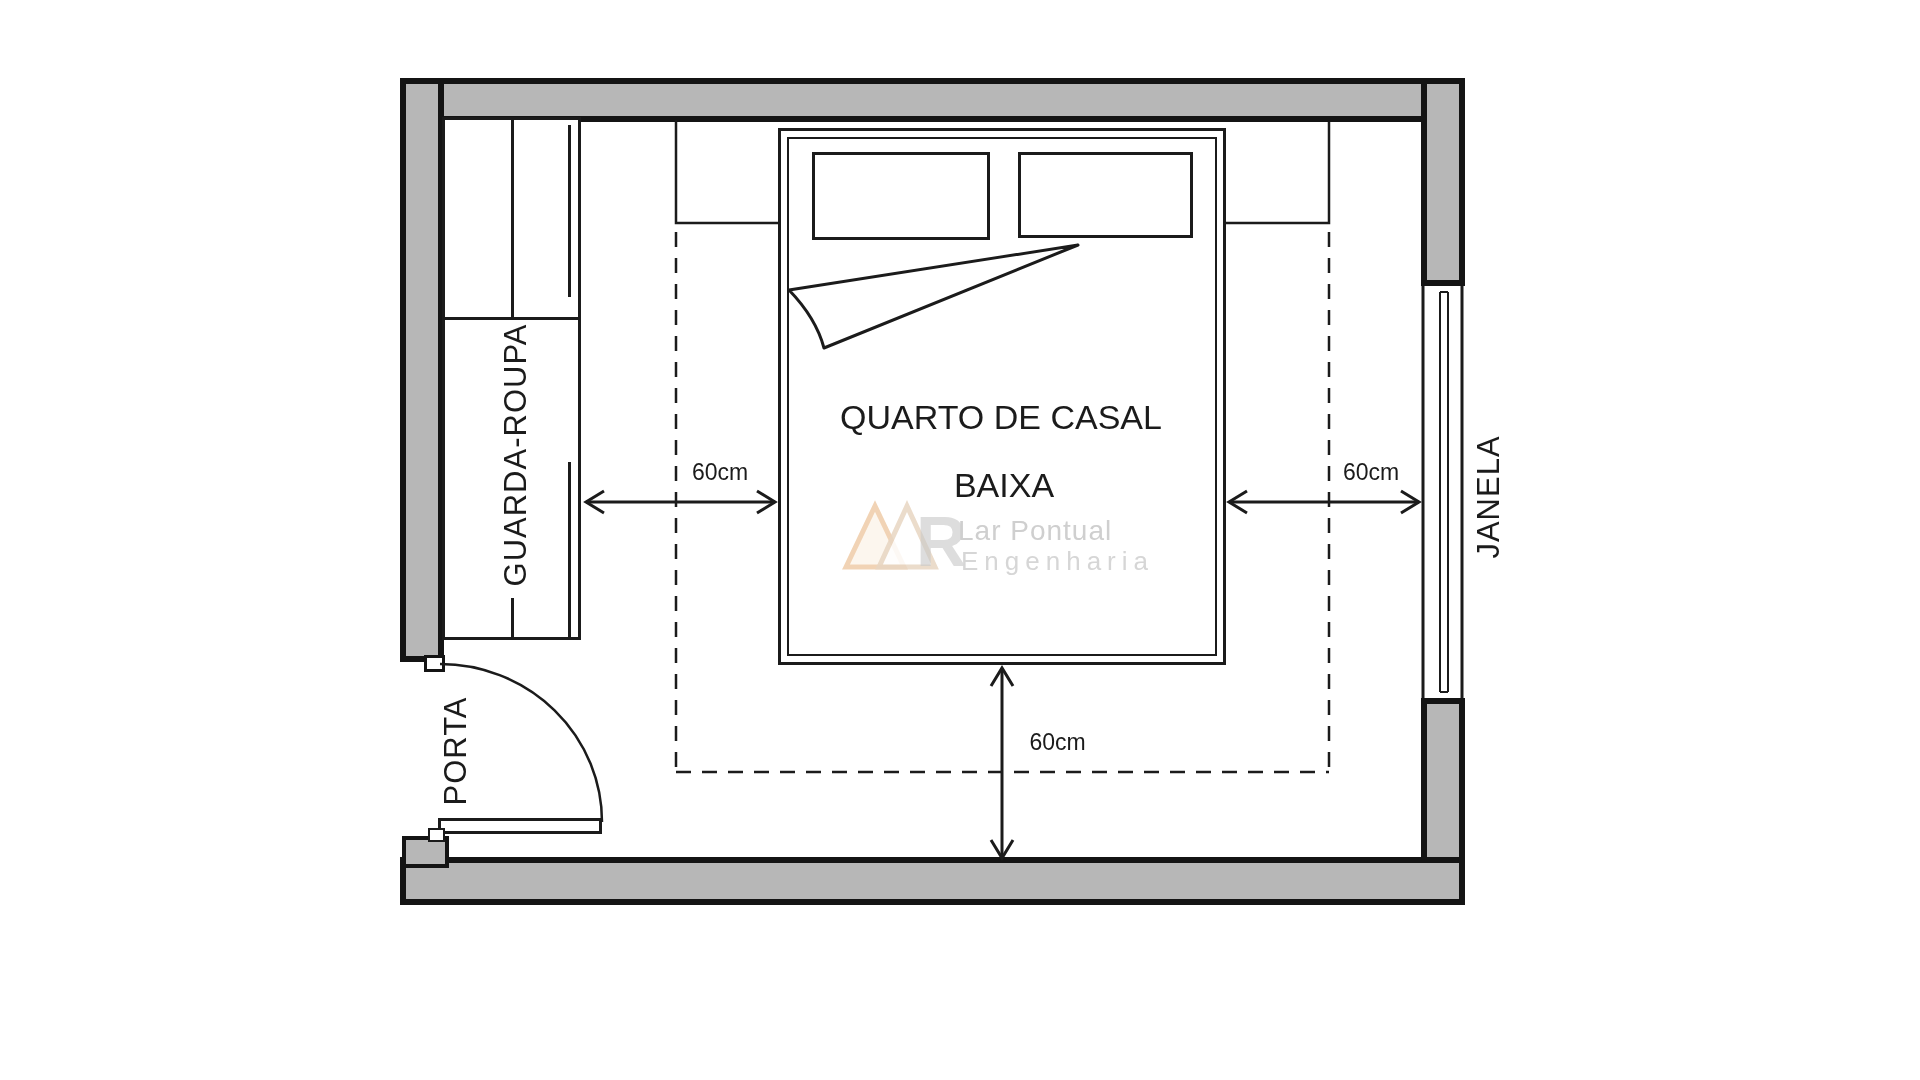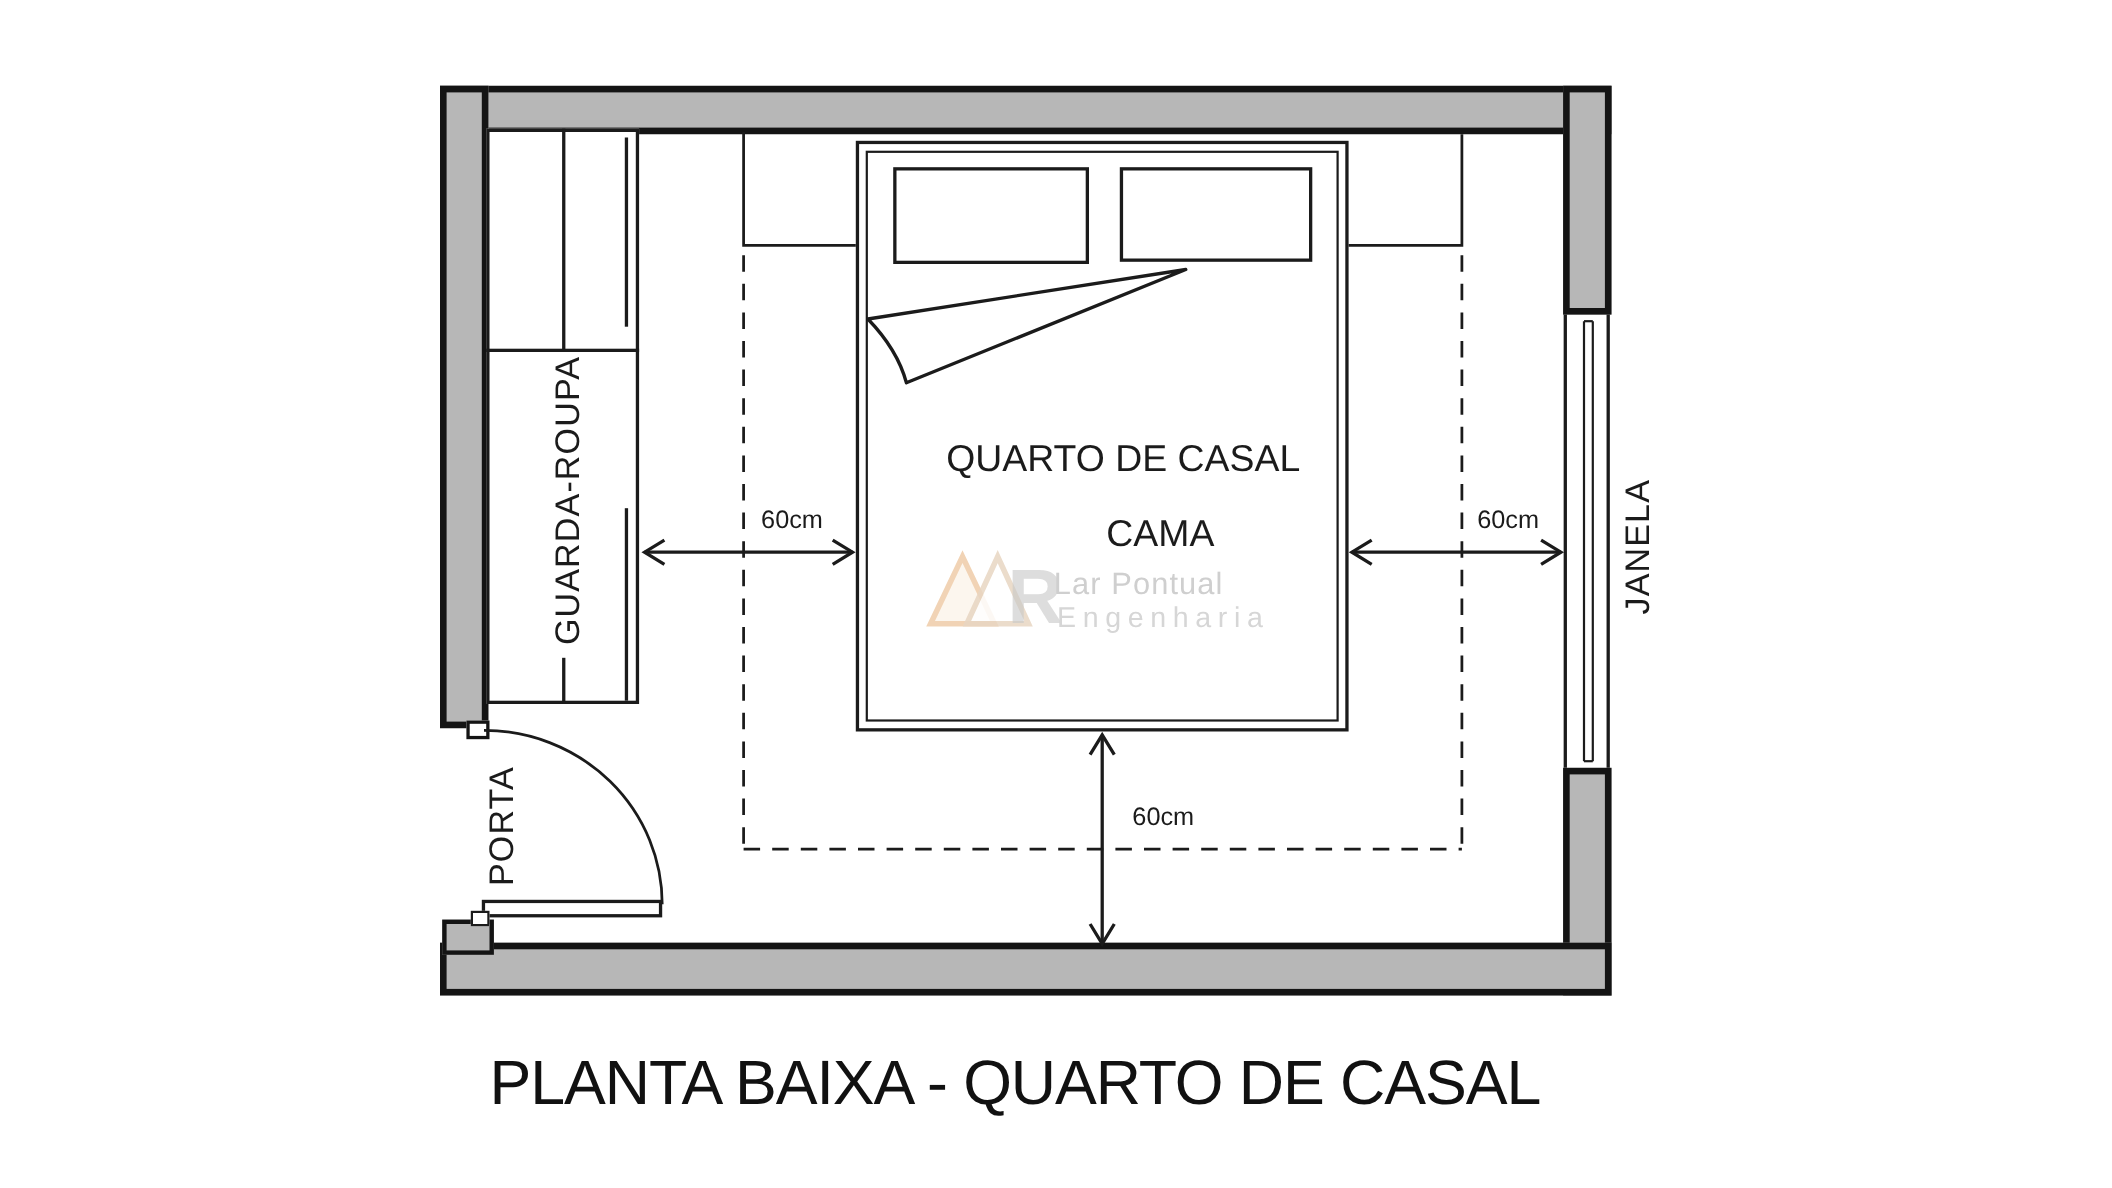--- a/index.html
+++ b/index.html
@@ -8,21 +8,21 @@
   
   .wall{position:absolute;background:#b7b7b7;border:6px solid #141414;box-sizing:border-box;}
   .wall-sm{position:absolute;background:#b7b7b7;border:4px solid #141414;box-sizing:border-box;}
   .notch{position:absolute;background:#ffffff;border:3px solid #141414;box-sizing:border-box;}
   
   .box{position:absolute;background:#ffffff;border:3px solid #1b1b1b;box-sizing:border-box;}
   .box2{position:absolute;background:transparent;border:2px solid #1b1b1b;box-sizing:border-box;}
   .line{position:absolute;background:#1b1b1b;}
   
   .lbl{position:absolute;font-size:34px;color:#1b1b1b;white-space:nowrap;}
-  .lbl.center{text-align:right;}
+  .lbl.center{text-align:center;}
   .rot{position:absolute;font-size:31px;letter-spacing:1px;color:#1b1b1b;white-space:nowrap;
        transform:translate(-50%,-50%) rotate(-90deg);}
   .dim{position:absolute;font-size:23px;color:#1b1b1b;white-space:nowrap;text-align:center;}
   #title{position:absolute;left:445px;top:952px;font-size:57px;letter-spacing:-1px;color:#111111;white-space:nowrap;}
   
   #watermark{position:absolute;left:0;top:0;width:1920px;height:1080px;pointer-events:none;}
   .wm-r{position:absolute;left:916px;top:502px;font-size:70px;font-weight:700;color:#c9c9c9;opacity:.62;}
   .wm-t1{position:absolute;left:958px;top:515px;font-size:28px;color:#cfcfcf;letter-spacing:1px;}
   .wm-t2{position:absolute;left:961px;top:546px;font-size:26px;color:#d6d6d6;letter-spacing:6px;}
   svg{position:absolute;left:0;top:0;}
@@ -100,24 +100,23 @@
       <polyline points="1247,491 1229,502 1247,513"></polyline>
       <polyline points="1401,491 1419,502 1401,513"></polyline>
 
       <line x1="1002" y1="668" x2="1002" y2="858"></line>
       <polyline points="991,686 1002,668 1013,686"></polyline>
       <polyline points="991,840 1002,858 1013,840"></polyline>
     </g>
   </svg>
 
   <div class="lbl center" style="left:820px;top:398px;width:362px;">QUARTO DE CASAL</div>
-  <div class="lbl center" style="left:904px;top:466px;width:200px;">CAMA</div>
+  <div class="lbl center" style="left:904px;top:466px;width:200px;">BAIXA</div>
 
   <div class="dim" style="left:660px;top:459px;width:120px;">60cm</div>
   <div class="dim" style="left:1311px;top:459px;width:120px;">60cm</div>
   <div class="dim" style="left:1000px;top:729px;width:115px;">60cm</div>
 
   <div class="rot" style="left:516px;top:455px;">GUARDA-ROUPA</div>
   <div class="rot" style="left:456px;top:751px;">PORTA</div>
   <div class="rot" style="left:1489px;top:497px;">JANELA</div>
 
-  <div id="title">PLANTA BAIXA - QUARTO DE CASAL</div>
 </div>
 
 </body></html>

